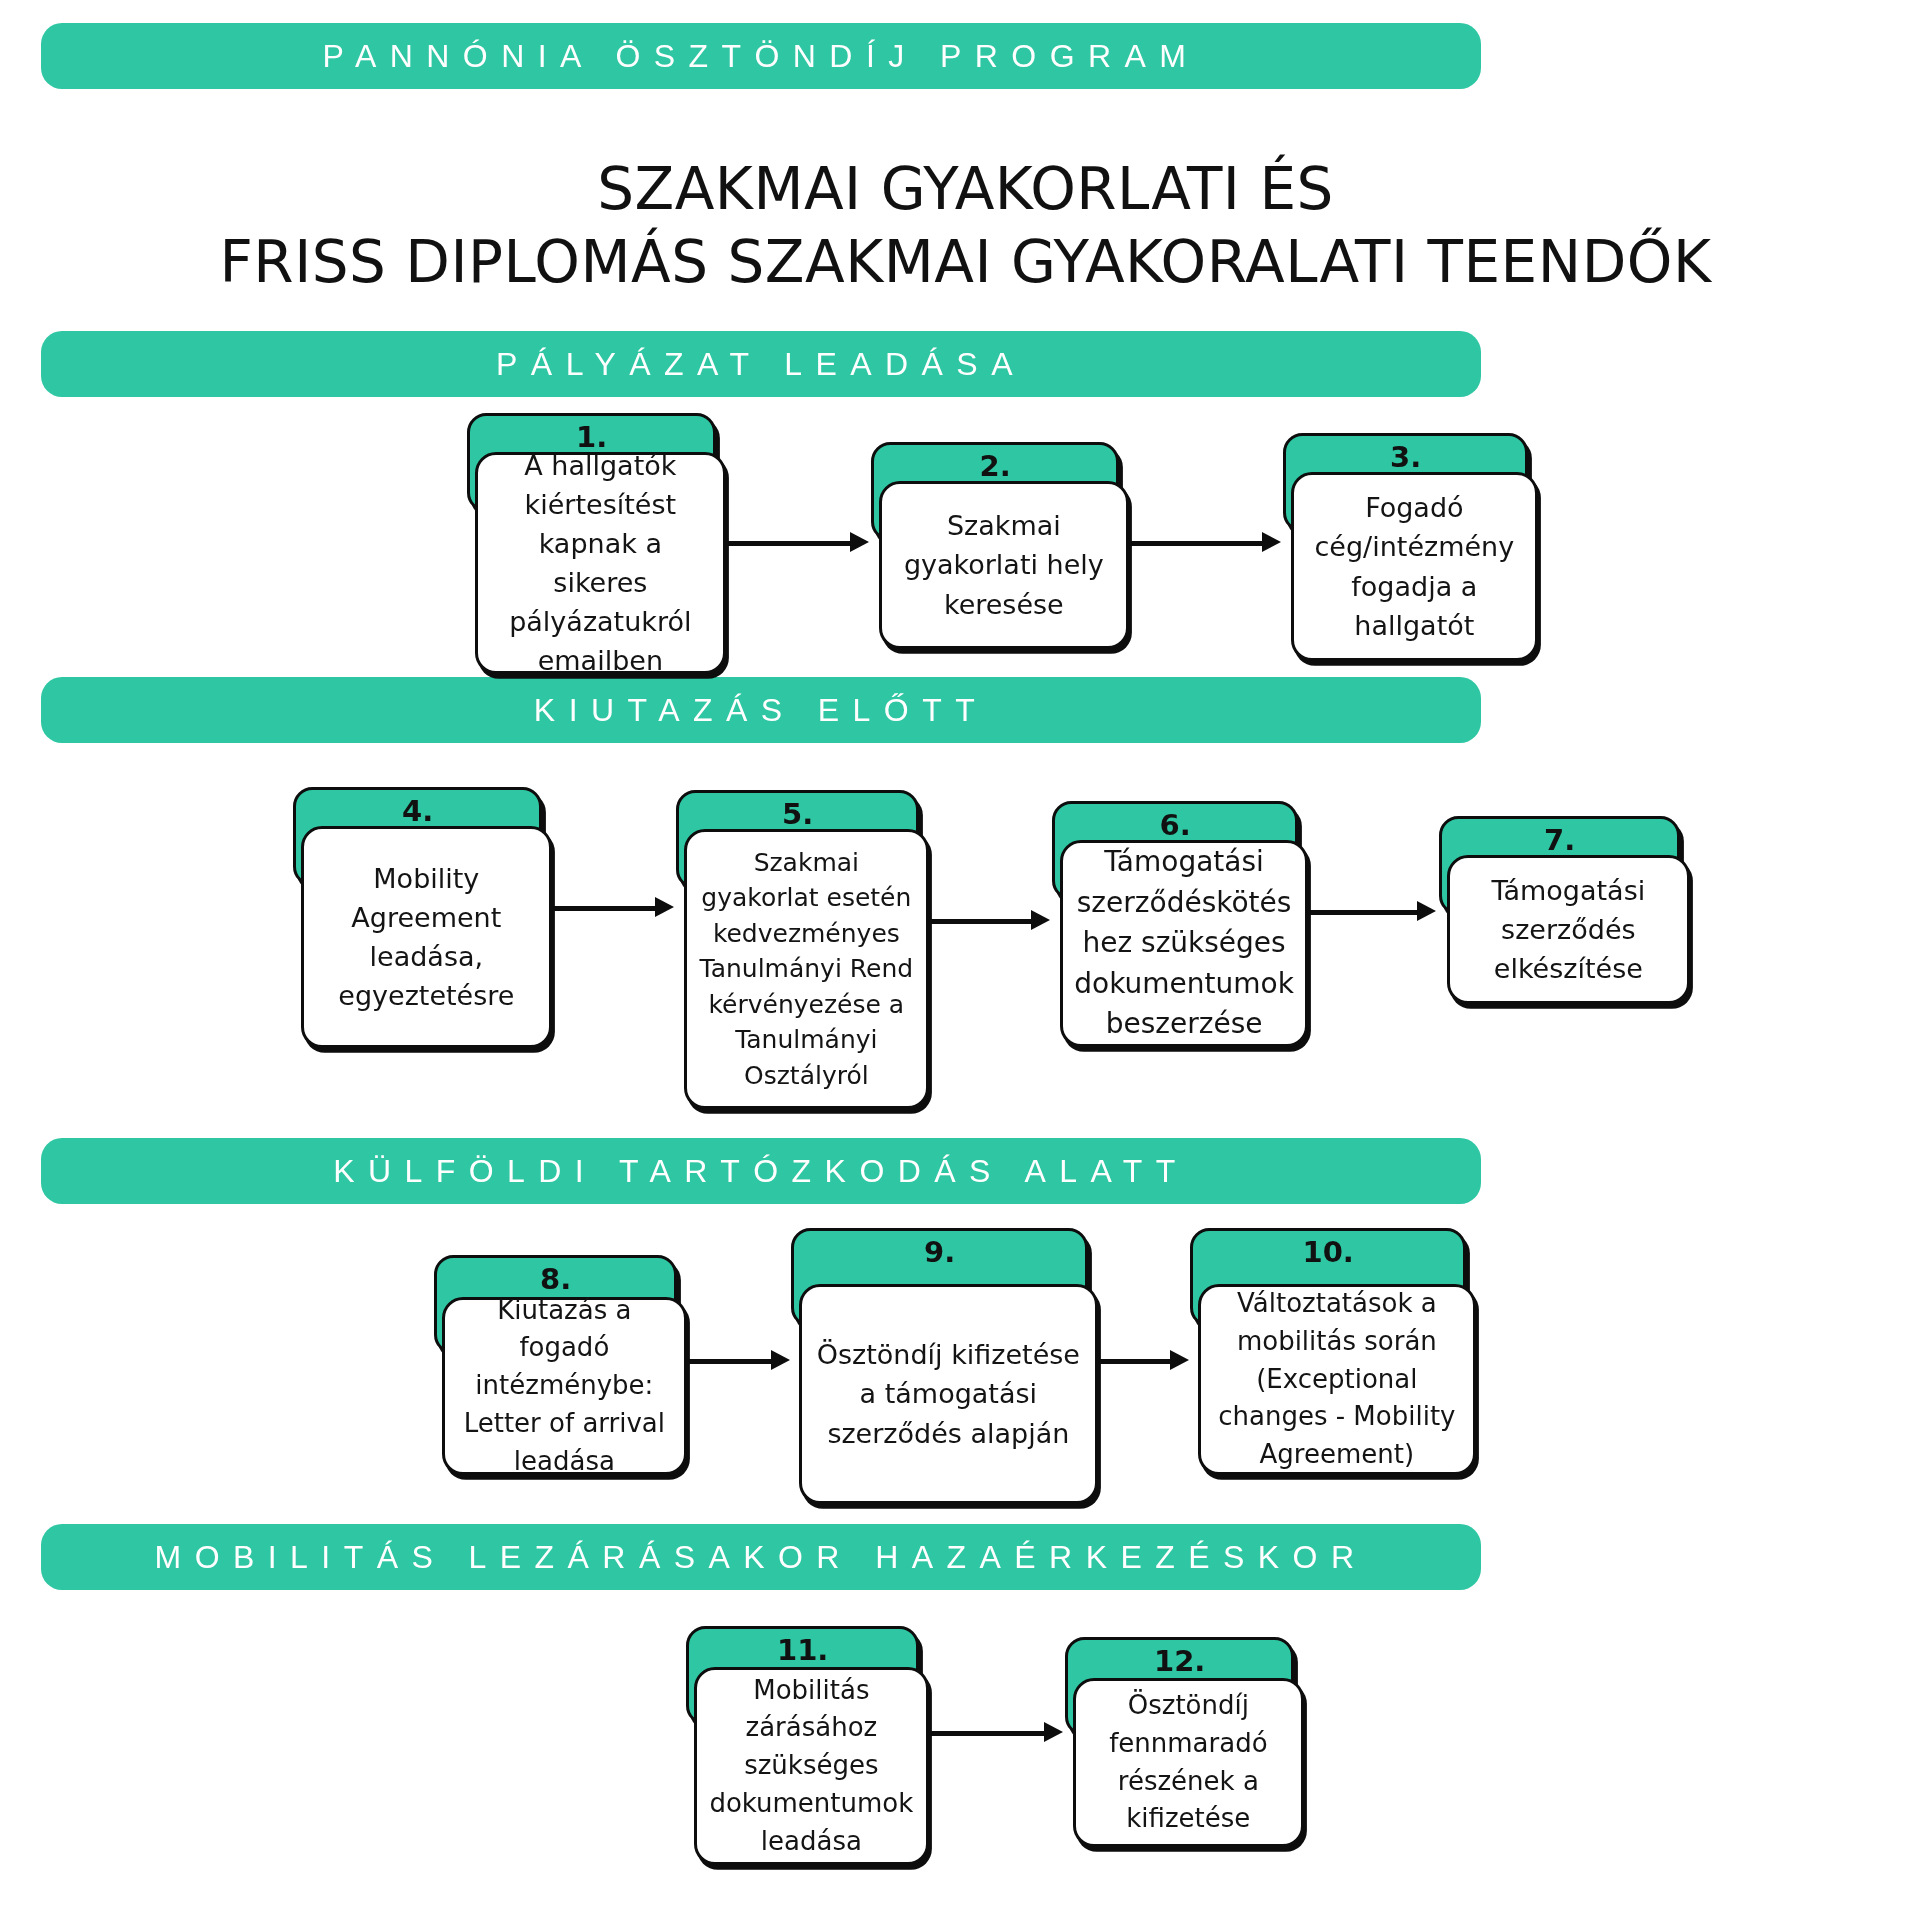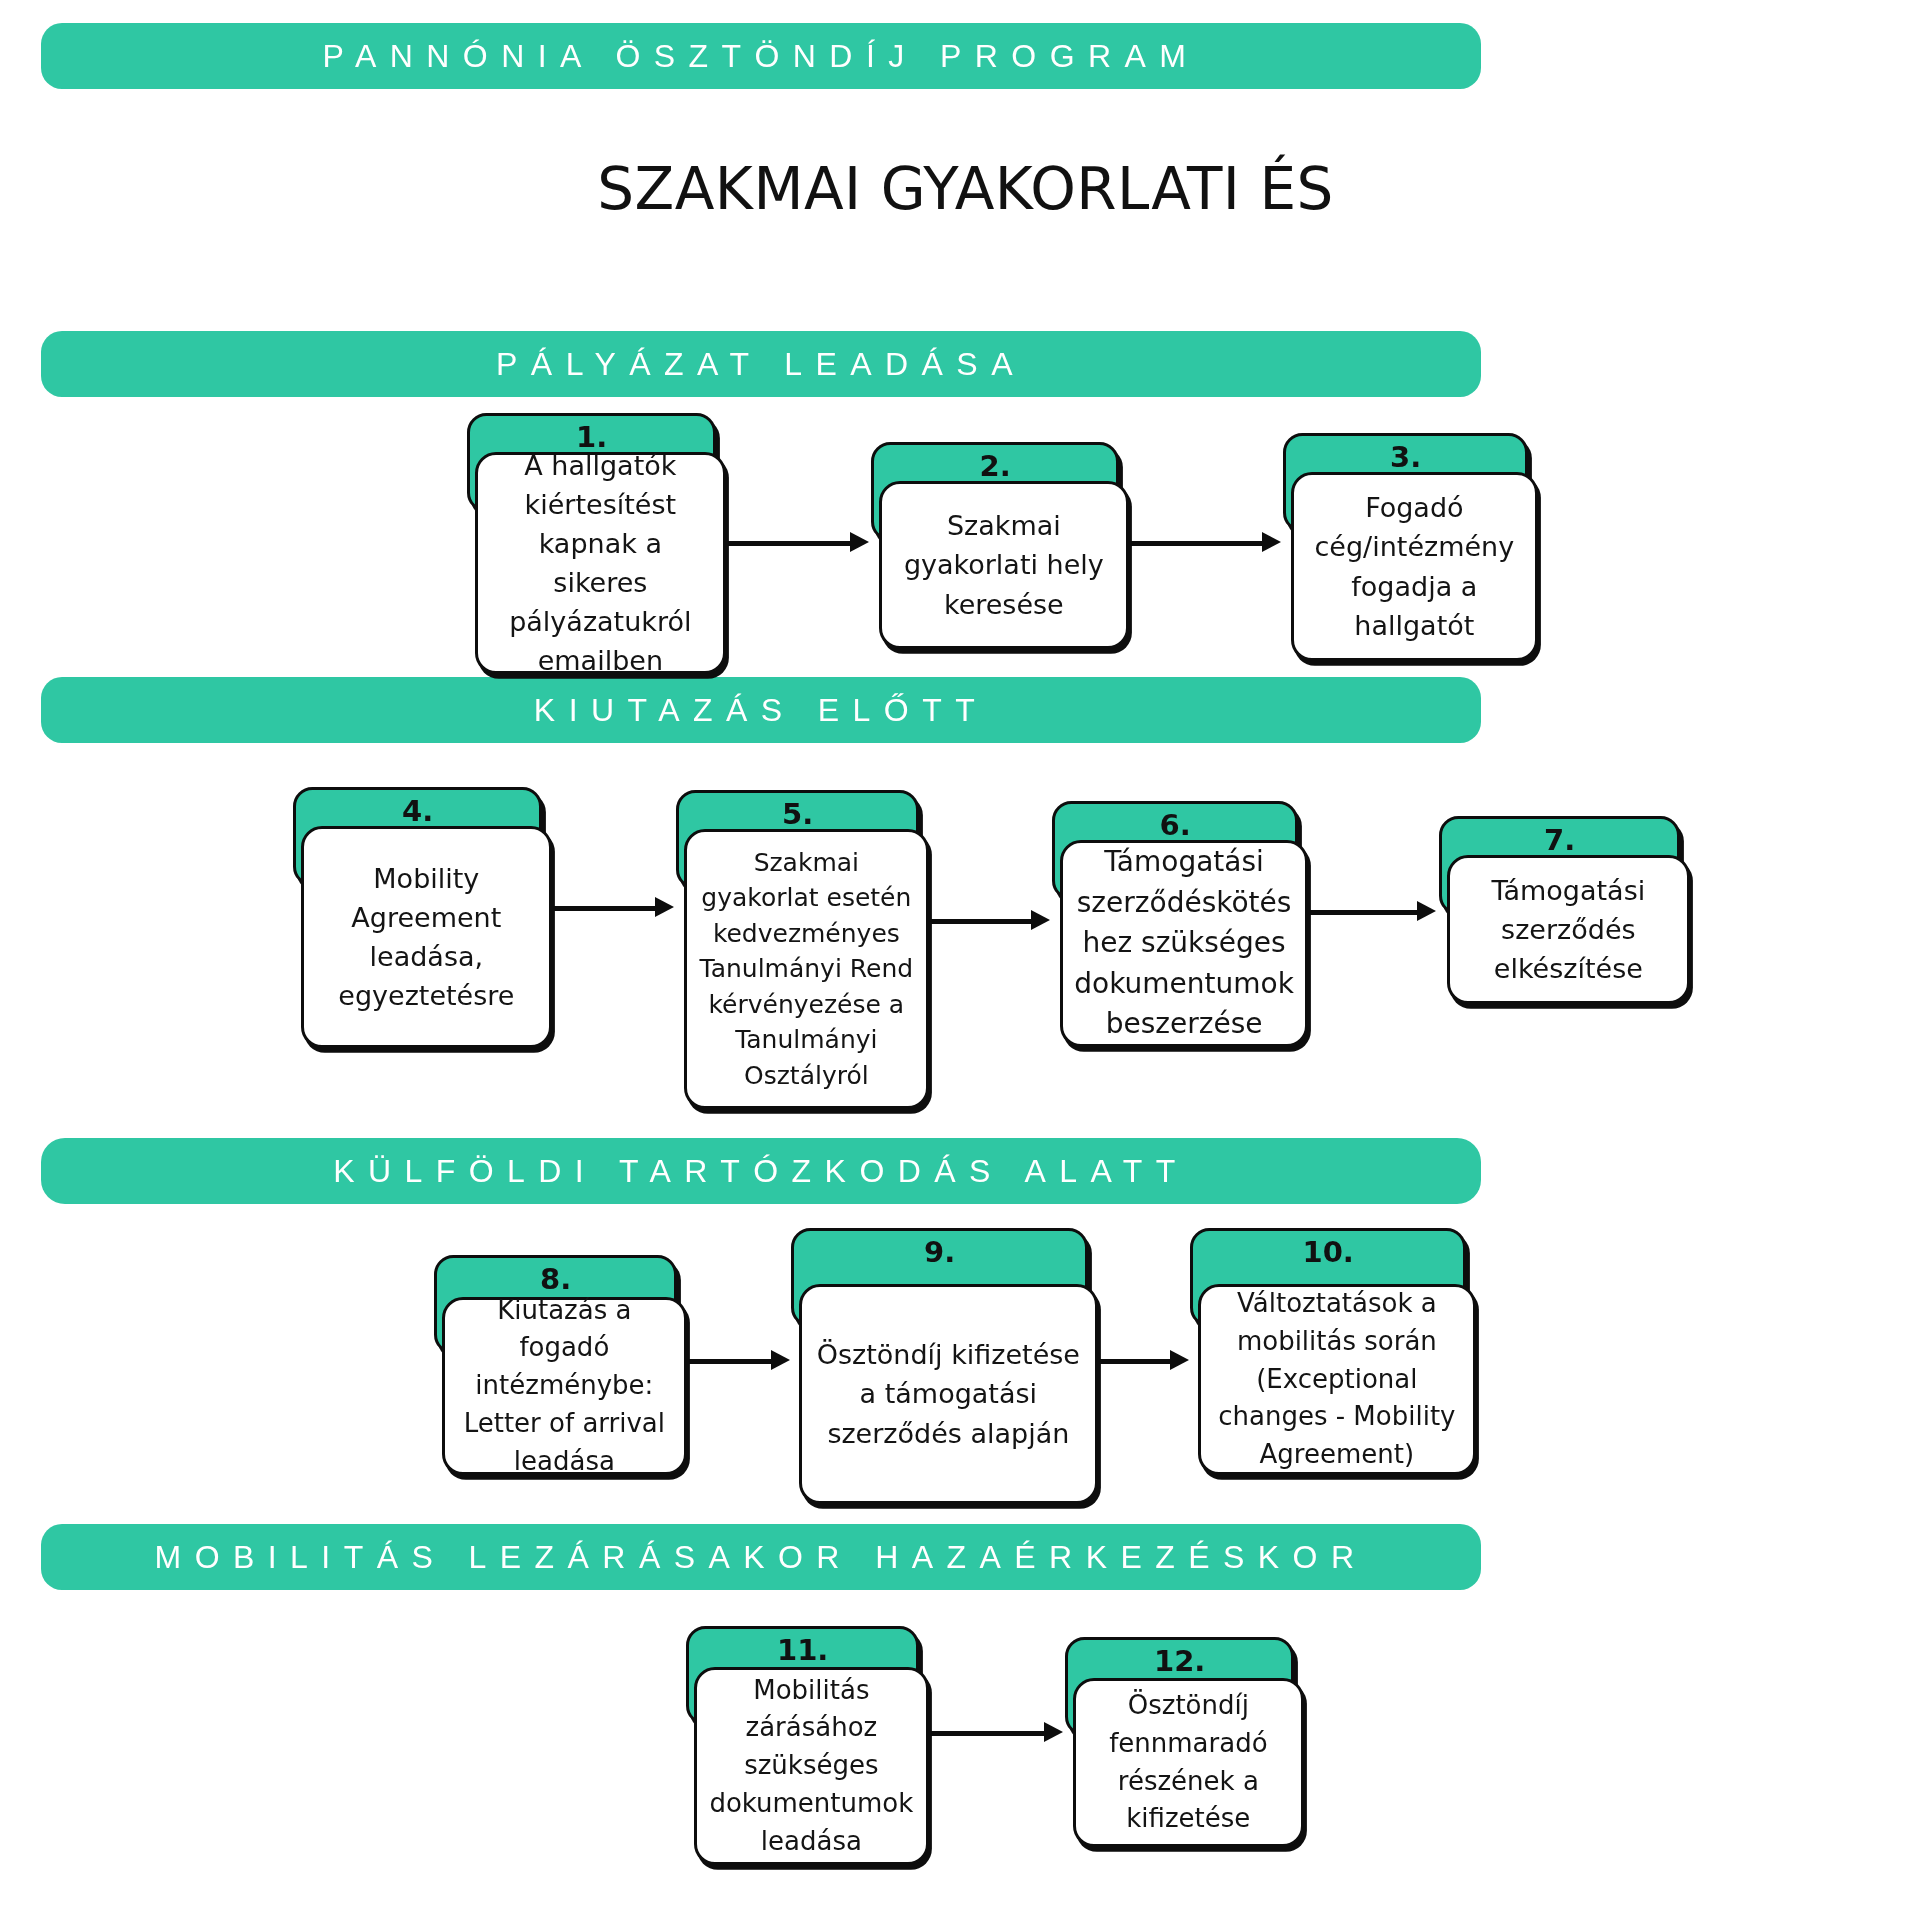--- a/index.html
+++ b/index.html
@@ -18,21 +18,21 @@
   .banner{
     position:absolute;left:41px;width:1440px;height:66px;
     background:var(--accent);border-radius:21px;
     display:flex;align-items:center;justify-content:center;
     color:#ffffff;font-family:"Liberation Sans",sans-serif;
     font-size:32px;font-weight:400;letter-spacing:0.42em;white-space:nowrap;
   }
   .banner--program{top:23px;}
   .banner--s1{top:331px;}
   .banner--s2{top:677px;}
-  .banner--s3{top:1138px;border-radius:24px;}
+  .banner--s3{top:1138px;}
   .banner--s4{top:1524px;}
   
   .title{
     position:absolute;top:153px;left:0;width:1931px;
     text-align:center;font-size:58px;line-height:73px;
     font-weight:400;letter-spacing:0.5px;white-space:nowrap;color:#111;
   }
   
   .step{position:absolute;}
   .step__tab{
@@ -82,20 +82,21 @@
   .arrow--7{left:1100px;top:1359px;width:72px;}
   .arrow--8{left:931px;top:1731px;width:115px;}
 </style>
 </head>
 <body>
 
 <div class="banner banner--program">PANNÓNIA ÖSZTÖNDÍJ PROGRAM</div>
 
 <div class="title">
   <div>SZAKMAI GYAKORLATI ÉS</div>
+  <div>FRISS DIPLOMÁS SZAKMAI GYAKORALATI TEENDŐK</div>
 </div>
 
 <div class="banner banner--s1">PÁLYÁZAT LEADÁSA</div>
 <div class="banner banner--s2">KIUTAZÁS ELŐTT</div>
 <div class="banner banner--s3">KÜLFÖLDI TARTÓZKODÁS ALATT</div>
 <div class="banner banner--s4">MOBILITÁS LEZÁRÁSAKOR HAZAÉRKEZÉSKOR</div>
 
 <div class="step step--1">
   <div class="step__tab">
       <span>1.</span>

